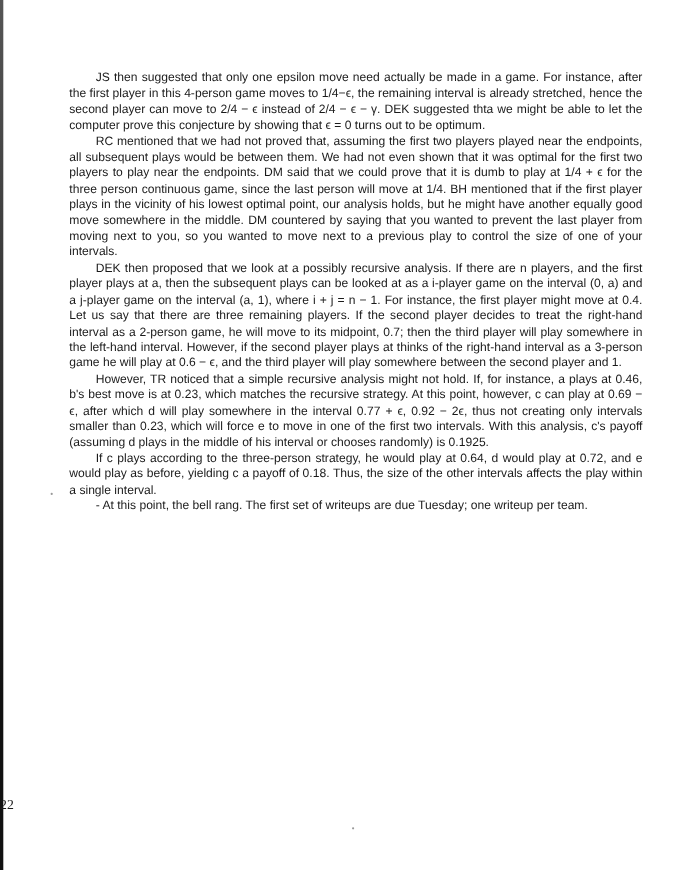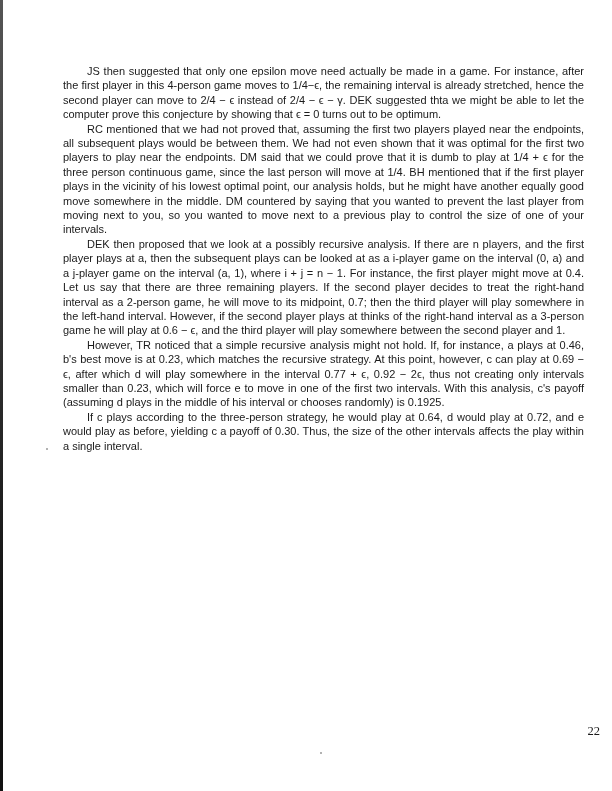--- a/index.html
+++ b/index.html
@@ -13,34 +13,35 @@
     background: linear-gradient(to bottom, #555 0%, #333 40%, #111 80%, #111 100%);
   }
   .page-text {
     position: absolute; left: 63px; top: 64px; width: 521px;
     font-family: Liberation Sans, sans-serif;
     font-size: 11px; line-height: 14.4px;
     text-align: justify;
   }
   .page-text p { margin: 0; text-indent: 24px; }
   .page-number {
-    position: absolute; top: 724px; left: 0; width: 600px; text-align: right;
+    position: absolute; top: 724px; left: 0; width: 600px; text-align: left;
     font-family: "Liberation Serif", serif; font-size: 12.5px;
   }
   .speck { position: absolute; width: 2px; height: 2px; background: #999; border-radius: 1px; }
 </style>
 </head>
 <body>
 
 <div class="scan-edge"></div>
 
 <div class="page-text">
   <p>JS then suggested that only one epsilon move need actually be made in a game. For instance, after the first player in this 4-person game moves to 1/4−ϵ, the remaining interval is already stretched, hence the second player can move to 2/4 − ϵ instead of 2/4 − ϵ − γ. DEK suggested thta we might be able to let the computer prove this conjecture by showing that ϵ = 0 turns out to be optimum.</p>
   <p>RC mentioned that we had not proved that, assuming the first two players played near the endpoints, all subsequent plays would be between them. We had not even shown that it was optimal for the first two players to play near the endpoints. DM said that we could prove that it is dumb to play at 1/4 + ϵ for the three person continuous game, since the last person will move at 1/4. BH mentioned that if the first player plays in the vicinity of his lowest optimal point, our analysis holds, but he might have another equally good move somewhere in the middle. DM countered by saying that you wanted to prevent the last player from moving next to you, so you wanted to move next to a previous play to control the size of one of your intervals.</p>
   <p>DEK then proposed that we look at a possibly recursive analysis. If there are n players, and the first player plays at a, then the subsequent plays can be looked at as a i-player game on the interval (0, a) and a j-player game on the interval (a, 1), where i + j = n − 1. For instance, the first player might move at 0.4. Let us say that there are three remaining players. If the second player decides to treat the right-hand interval as a 2-person game, he will move to its midpoint, 0.7; then the third player will play somewhere in the left-hand interval. However, if the second player plays at thinks of the right-hand interval as a 3-person game he will play at 0.6 − ϵ, and the third player will play somewhere between the second player and 1.</p>
   <p>However, TR noticed that a simple recursive analysis might not hold. If, for instance, a plays at 0.46, b's best move is at 0.23, which matches the recursive strategy. At this point, however, c can play at 0.69 − ϵ, after which d will play somewhere in the interval 0.77 + ϵ, 0.92 − 2ϵ, thus not creating only intervals smaller than 0.23, which will force e to move in one of the first two intervals. With this analysis, c's payoff (assuming d plays in the middle of his interval or chooses randomly) is 0.1925.</p>
-  <p>If c plays according to the three-person strategy, he would play at 0.64, d would play at 0.72, and e would play as before, yielding c a payoff of 0.30. Thus, the size of the other intervals affects the play within a single interval.</p>
+  <p>If c plays according to the three-person strategy, he would play at 0.64, d would play at 0.72, and e would play as before, yielding c a payoff of 0.18. Thus, the size of the other intervals affects the play within a single interval.</p>
+  <p>- At this point, the bell rang. The first set of writeups are due Tuesday; one writeup per team.</p>
 </div>
 
 <div class="page-number">22</div>
 
 <div class="speck" style="left:46px; top:448px;"></div>
 <div class="speck" style="left:320px; top:752px;"></div>
 
 </body></html>

